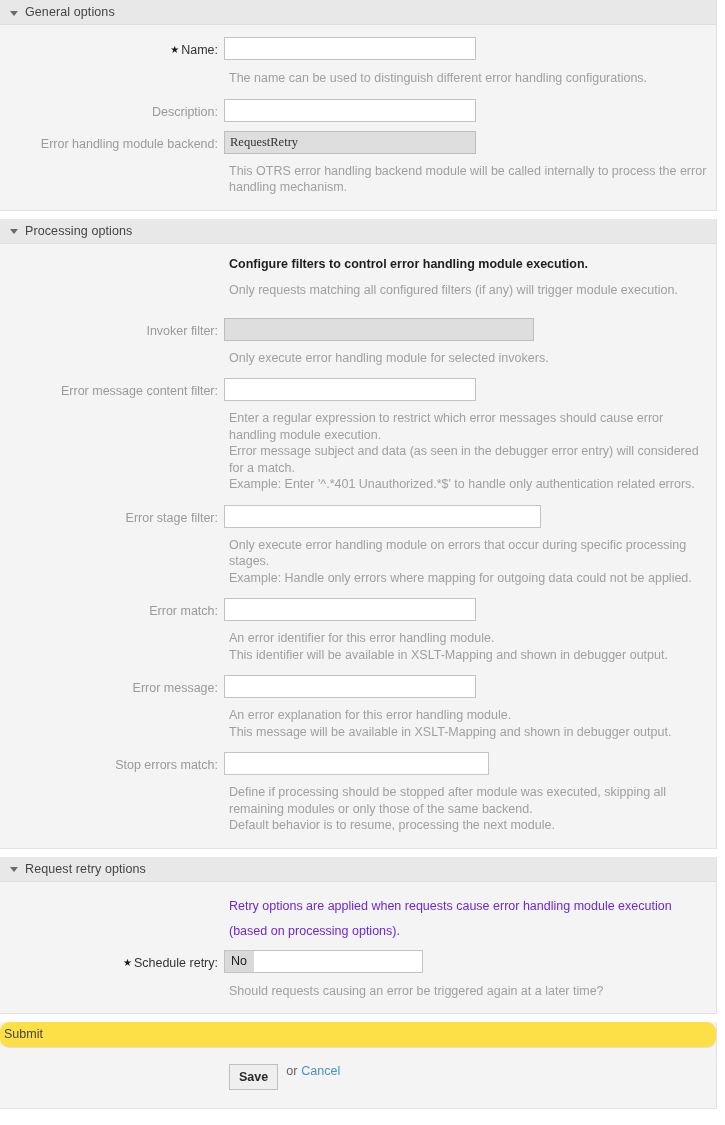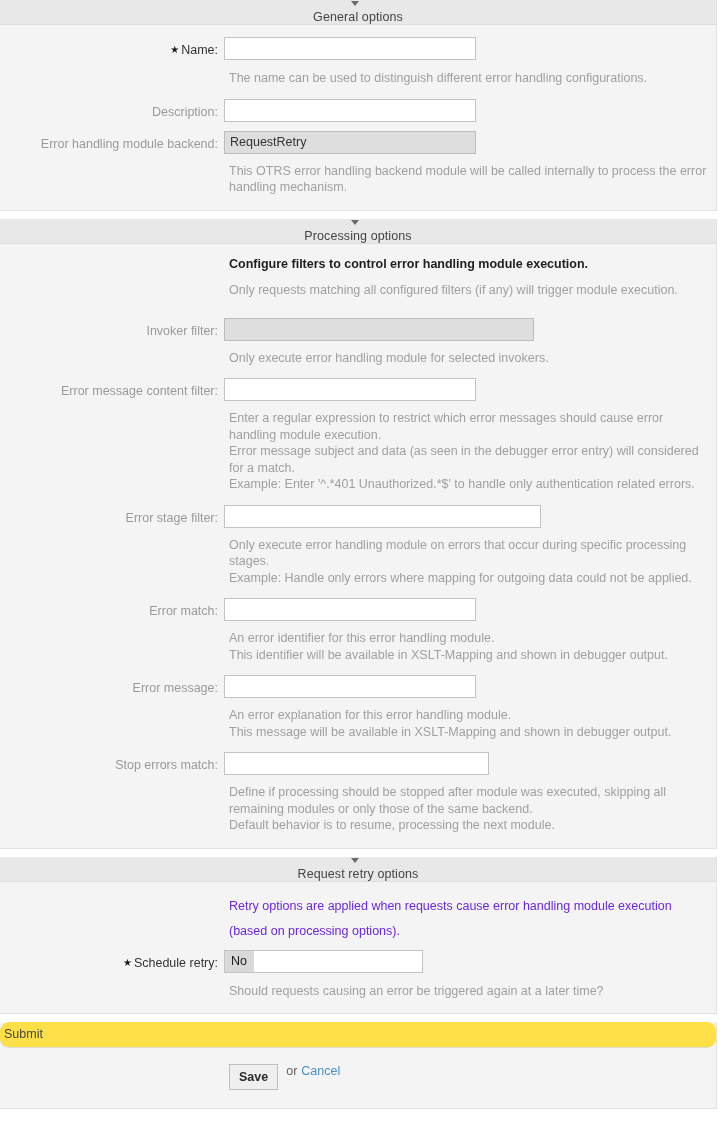--- a/index.html
+++ b/index.html
@@ -36,21 +36,20 @@
     height: 24px;
     line-height: 24px;
     background: #e8e8e8;
     border-bottom: 1px solid #dedede;
     padding: 0 10px;
     font-size: 12.5px;
     color: #444444;
     display: flex;
     align-items: center;
     user-select: none;
-    flex-direction: column;
   }
   .widget-header .tri {
     display: inline-block;
     width: 0; height: 0;
     border-left: 4.5px solid transparent;
     border-right: 4.5px solid transparent;
     border-top: 5px solid #6a6a6a;
     margin-right: 7px;
     position: relative;
     top: 1px;
@@ -88,21 +87,21 @@
     top: -1px;
   }
 
   .fld { flex: 1 1 auto; }
 
   input.txt {
     box-sizing: border-box;
     height: 23px;
     border: 1px solid #c3c3c3;
     background: #ffffff;
-    font-family: Liberation Sans, sans-serif;
+    font-family: Liberation Serif, serif;
     font-size: 12.5px;
     color: #333;
     padding: 0 5px;
     outline: none;
     display: block;
   }
   input.txt.disabled {
     background: #dedede;
     color: #333;
     border-color: #bdbdbd;

